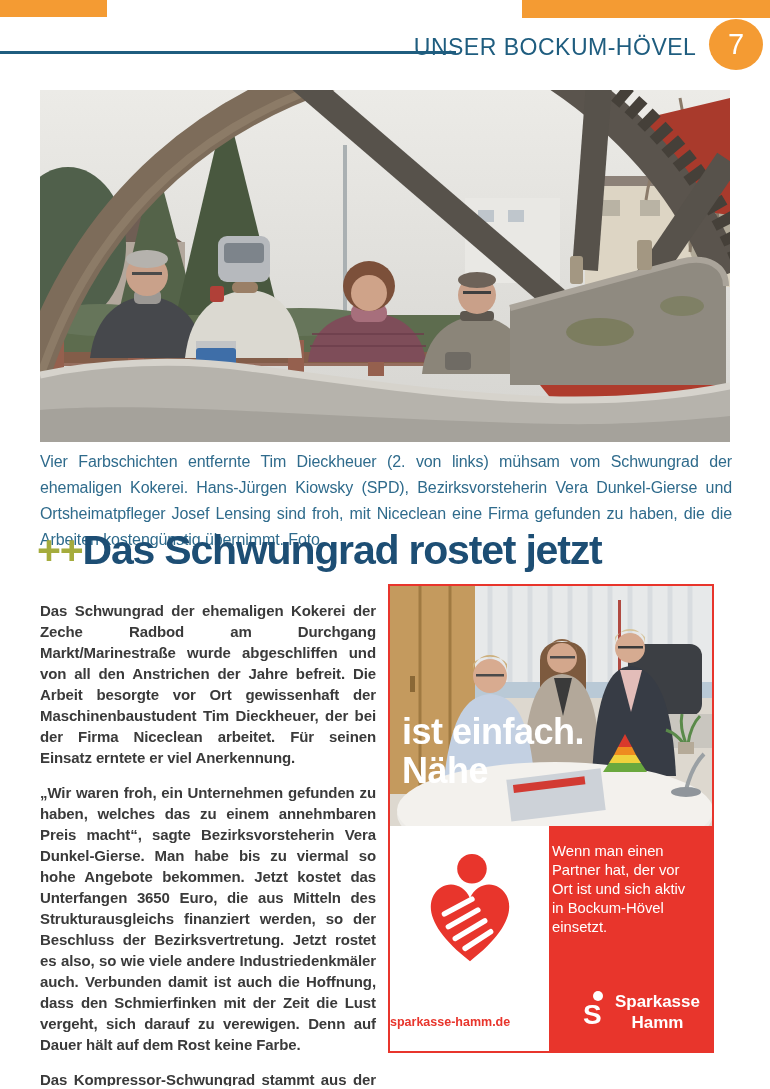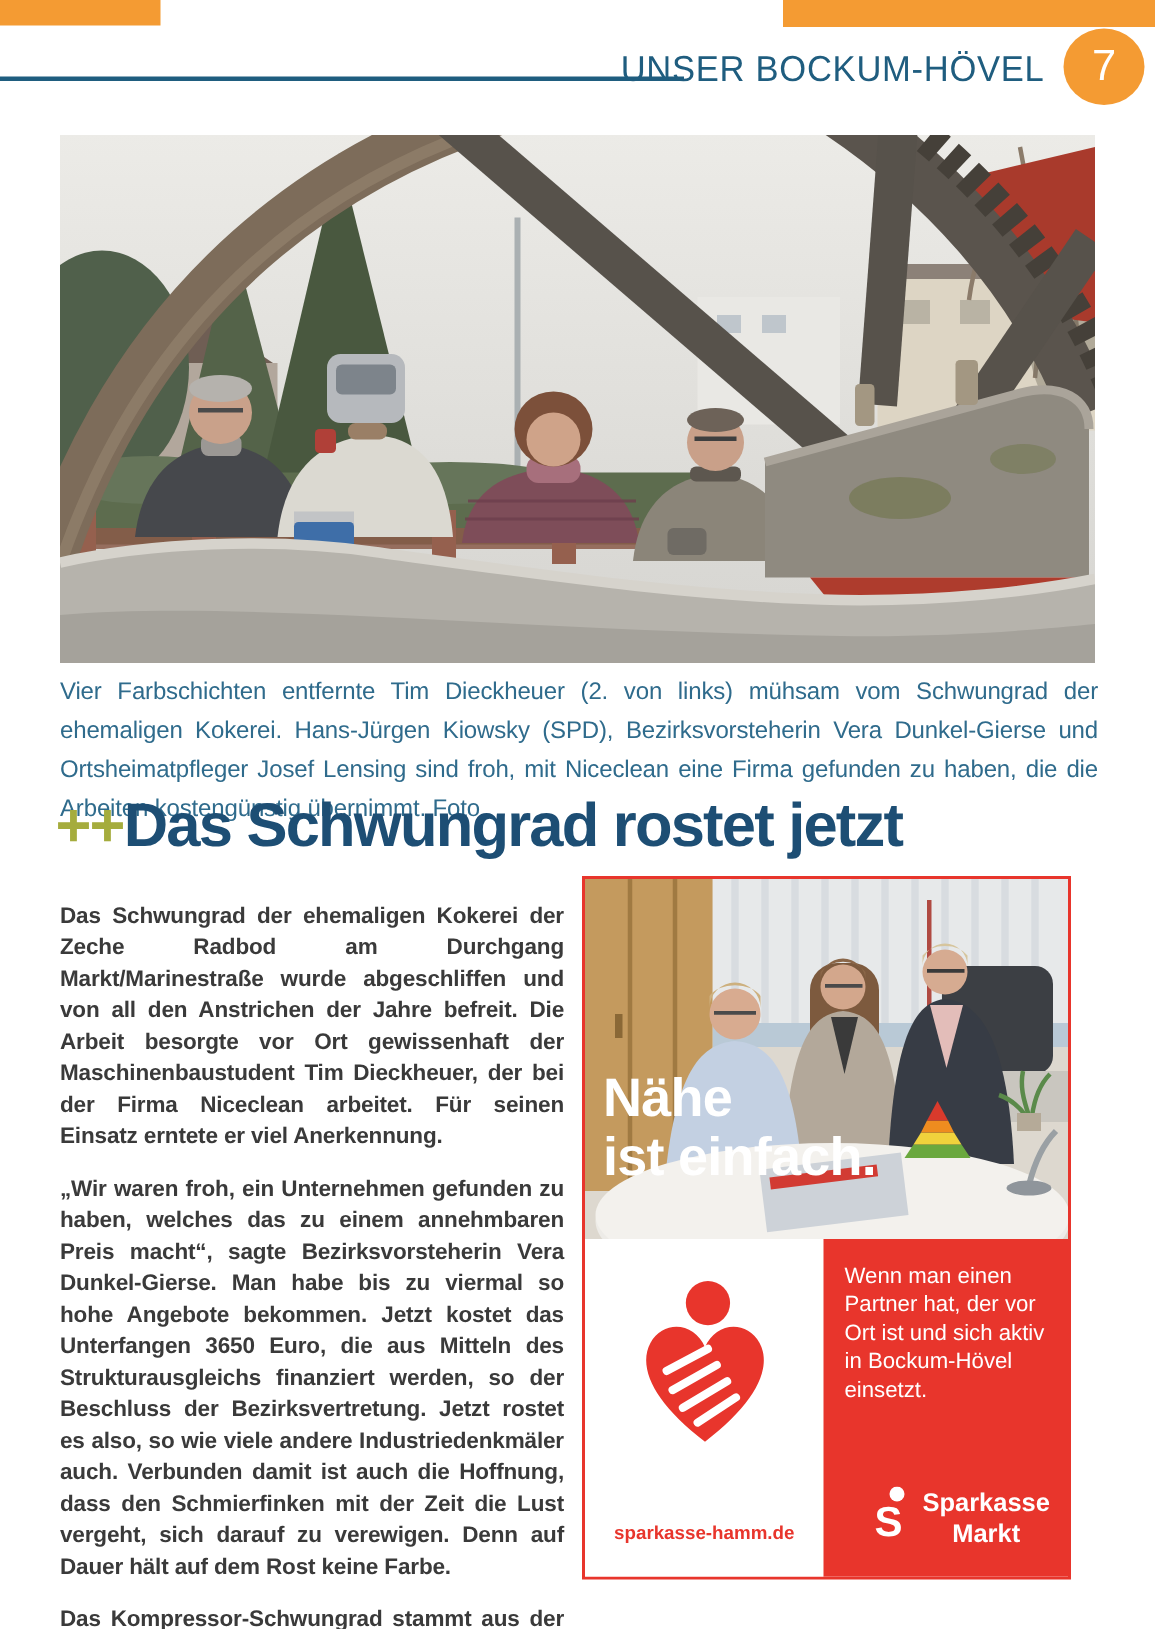--- a/index.html
+++ b/index.html
@@ -40,23 +40,23 @@
       box-sizing:border-box;background:#fff;}
   .ad-photo{position:relative;width:100%;height:240px;overflow:hidden;}
   .ad-photo svg{display:block;width:100%;height:100%;}
   .ad-overlay{position:absolute;left:12px;top:126px;color:#fff;font-weight:700;font-size:36px;
               line-height:39px;letter-spacing:-0.5px;}
   .ad-overlay span{display:block;}
   .ad-bottom{display:flex;height:225px;}
   .ad-panel-white{position:relative;width:159px;background:#fff;display:flex;flex-direction:column;
                   align-items:center;}
   .ad-panel-white svg{margin-top:26px;}
-  .ad-url{position:absolute;bottom:22px;width:100%;text-align:center;color:#e8352c;
+  .ad-url{position:absolute;bottom:22px;width:100%;color:#e8352c;
           font-weight:700;font-size:12.5px;}
-  .ad-panel-red{position:relative;flex:1;background:#e8352c;color:#fff;padding:16px 10px 12px 14px;
+  .ad-panel-red{position:relative;flex:1;background:#e8352c;color:#fff;padding:16px 10px 12px 3px;
                 box-sizing:border-box;}
   .ad-claim{font-size:14.8px;line-height:19px;font-weight:400;width:138px;}
   .ad-brand{position:absolute;right:12px;bottom:18px;display:flex;align-items:flex-start;gap:6px;}
   .ad-brand-names{text-align:center;font-size:17px;font-weight:600;line-height:21px;margin-top:0;}
   .ad-brand-names span{display:block;}
 </style>
 </head>
 <body>
 
 <div class="page">
@@ -237,22 +237,22 @@
         <g stroke="#5a8a4a" stroke-width="3" fill="none">
           <path d="M296,158 C292,146 290,138 292,128"></path>
             <path d="M298,158 C300,144 304,136 310,130"></path>
           <path d="M294,158 C288,150 282,146 276,144"></path>
         </g>
         <rect x="288" y="156" width="16" height="12" fill="#b5aa98"></rect>
         <path d="M296,204 C300,188 306,176 314,168" stroke="#9aa0a4" stroke-width="4" fill="none"></path>
         <ellipse cx="296" cy="206" rx="15" ry="5" fill="#8f959b"></ellipse>
       </svg>
       <div class="ad-overlay">
+        <span>ist einfach.</span>
         <span>Nähe</span>
-        <span>ist einfach.</span>
       </div>
     </div>
     <div class="ad-bottom">
       <div class="ad-panel-white">
         <svg width="118" height="118" viewBox="0 0 120 118">
           <circle cx="62" cy="16" r="15" fill="#e8352c"></circle>
           <path d="M60,110 C26,84 14,60 23,43 C32,27 53,29 60,46 C67,29 88,27 97,43 C106,60 94,84 60,110 Z" fill="#e8352c"></path>
           <g stroke="#fff" stroke-width="5.5" stroke-linecap="round">
             <line x1="34" y1="62" x2="62" y2="47"></line>
             <line x1="38" y1="75" x2="68" y2="58"></line>
@@ -264,20 +264,20 @@
       </div>
       <div class="ad-panel-red">
         <div class="ad-claim">Wenn man einen Partner hat, der vor Ort ist und sich aktiv in Bockum-Hövel einsetzt.</div>
         <div class="ad-brand">
           <svg width="28" height="36" viewBox="0 0 28 36">
             <circle cx="17" cy="5" r="5" fill="#fff"></circle>
             <text x="2" y="33" font-family="Liberation Sans, sans-serif" font-size="28" font-weight="700" fill="#fff">S</text>
           </svg>
           <div class="ad-brand-names">
             <span>Sparkasse</span>
-            <span>Markt</span>
+            <span>Hamm</span>
           </div>
         </div>
       </div>
     </div>
   </div>
 
 </div>
 
 </body></html>

